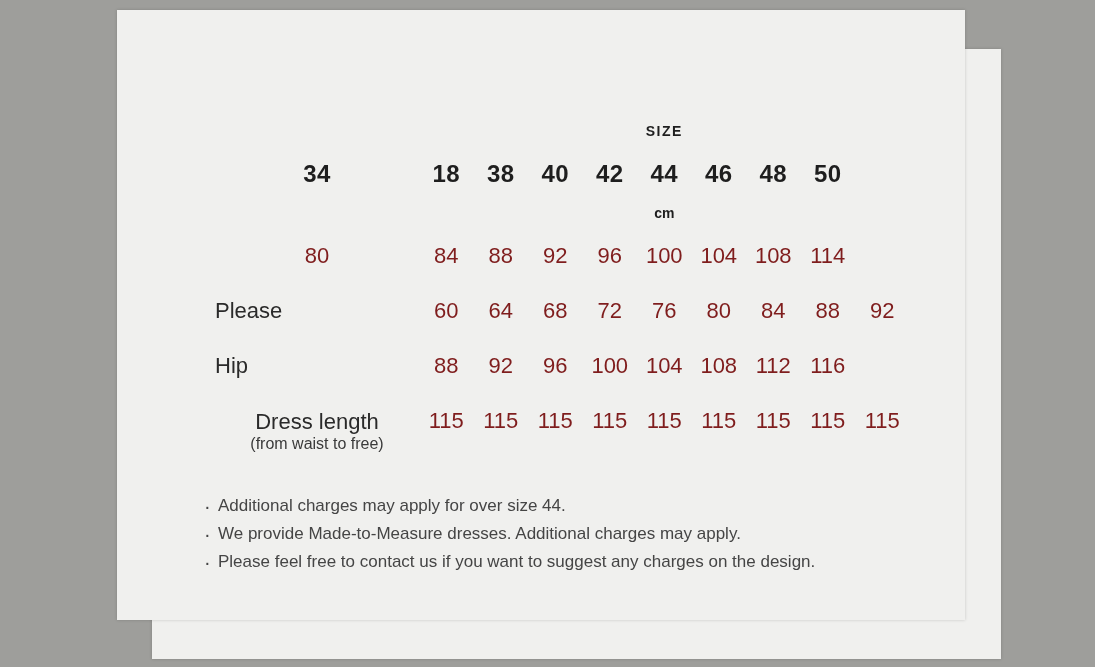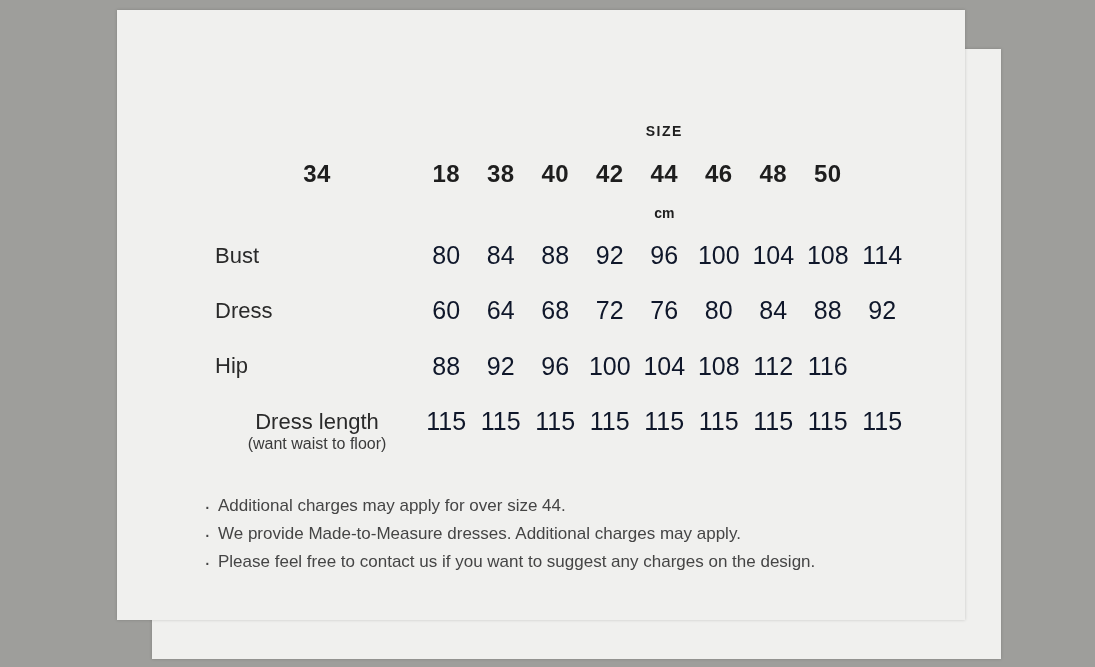--- a/index.html
+++ b/index.html
@@ -49,21 +49,21 @@
     font-size: 22px; color: #2A2A2A;
   }
   .row-label-stack {
     grid-column: 1;
     display: flex; flex-direction: column;
     justify-content: center; align-items: center;
     padding-top: 8px;
   }
   .row-label-main { font-size: 22px; color: #2A2A2A; line-height: 24px; }
   .row-label-sub  { font-size: 16px; color: #3A3A3A; line-height: 19px; }
-  .val-cell { font-size: 25px; color: #0f172a; }
+  .val-cell { font-size: 22px; color: #7f1d1d; }
   .val-cell.last-row { padding-bottom: 12px; }
 
   
   .notes {
     position: absolute;
     left: 204px; top: 492px;
     color: #454545;
     font-size: 17px;
   }
   .note-line {
@@ -95,32 +95,31 @@
     <div class="size-cell">38</div>
     <div class="size-cell">40</div>
     <div class="size-cell">42</div>
     <div class="size-cell">44</div>
     <div class="size-cell">46</div>
     <div class="size-cell">48</div>
     <div class="size-cell">50</div>
 
     <div class="unit-cell">cm</div>
 
-    <div class="row-label" style="grid-row:4">Bust</div>
     <div class="val-cell" style="grid-row:4">80</div>
     <div class="val-cell" style="grid-row:4">84</div>
     <div class="val-cell" style="grid-row:4">88</div>
     <div class="val-cell" style="grid-row:4">92</div>
     <div class="val-cell" style="grid-row:4">96</div>
     <div class="val-cell" style="grid-row:4">100</div>
     <div class="val-cell" style="grid-row:4">104</div>
     <div class="val-cell" style="grid-row:4">108</div>
     <div class="val-cell" style="grid-row:4">114</div>
 
-    <div class="row-label" style="grid-row:5">Dress</div>
+    <div class="row-label" style="grid-row:5">Please</div>
     <div class="val-cell" style="grid-row:5">60</div>
     <div class="val-cell" style="grid-row:5">64</div>
     <div class="val-cell" style="grid-row:5">68</div>
     <div class="val-cell" style="grid-row:5">72</div>
     <div class="val-cell" style="grid-row:5">76</div>
     <div class="val-cell" style="grid-row:5">80</div>
     <div class="val-cell" style="grid-row:5">84</div>
     <div class="val-cell" style="grid-row:5">88</div>
     <div class="val-cell" style="grid-row:5">92</div>
 
@@ -129,21 +128,21 @@
     <div class="val-cell" style="grid-row:6">92</div>
     <div class="val-cell" style="grid-row:6">96</div>
     <div class="val-cell" style="grid-row:6">100</div>
     <div class="val-cell" style="grid-row:6">104</div>
     <div class="val-cell" style="grid-row:6">108</div>
     <div class="val-cell" style="grid-row:6">112</div>
     <div class="val-cell" style="grid-row:6">116</div>
 
     <div class="row-label-stack" style="grid-row:7">
       <span class="row-label-main">Dress length</span>
-      <span class="row-label-sub">(want waist to floor)</span>
+      <span class="row-label-sub">(from waist to free)</span>
     </div>
     <div class="val-cell last-row" style="grid-row:7">115</div>
     <div class="val-cell last-row" style="grid-row:7">115</div>
     <div class="val-cell last-row" style="grid-row:7">115</div>
     <div class="val-cell last-row" style="grid-row:7">115</div>
     <div class="val-cell last-row" style="grid-row:7">115</div>
     <div class="val-cell last-row" style="grid-row:7">115</div>
     <div class="val-cell last-row" style="grid-row:7">115</div>
     <div class="val-cell last-row" style="grid-row:7">115</div>
     <div class="val-cell last-row" style="grid-row:7">115</div>

